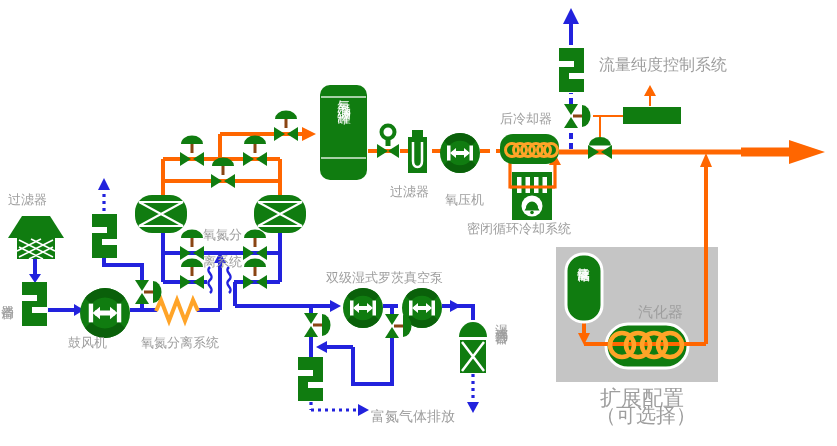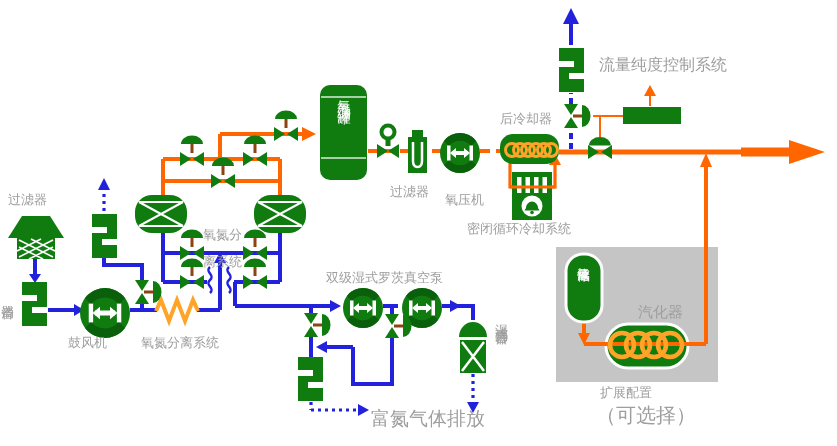--- a/index.html
+++ b/index.html
@@ -243,18 +243,18 @@
   <div class="lbl" style="left:141px;top:336px;">氧氮分离系统</div>
   <div class="lbl wrap2" style="left:203px;top:197px;width:48px;line-height:27px;margin-top:24px;">氧氮分离系统</div>
   <div class="lbl vlabel wlabel" style="left:336px;top:89px;font-size:13.5px;letter-spacing:3px;">氧气缓冲罐</div>
   <div class="lbl" style="left:390px;top:185px;">过滤器</div>
   <div class="lbl" style="left:445px;top:185px;margin-top:8px;">氧压机</div>
   <div class="lbl" style="left:500px;top:112px;">后冷却器</div>
   <div class="lbl" style="left:599px;top:56px;font-size:16px;">流量纯度控制系统</div>
   <div class="lbl" style="left:467px;top:222px;">密闭循环冷却系统</div>
   <div class="lbl" style="left:326px;top:271px;">双级湿式罗茨真空泵</div>
   <div class="lbl vlabel" style="left:493px;top:314px;letter-spacing:2px;">湿式消音器</div>
-  <div class="lbl" style="left:371px;top:408px;font-size:19px;">富氮气体排放</div>
+  <div class="lbl" style="left:371px;top:408px;font-size:14px;">富氮气体排放</div>
   <div class="lbl vlabel wlabel" style="left:576px;top:257px;font-size:12.5px;letter-spacing:1px;">液氧储罐</div>
   <div class="lbl" style="left:638px;top:304px;font-size:15px;font-family:Liberation Serif, serif;">汽化器</div>
-  <div class="lbl" style="left:600px;top:386px;font-size:13px;">扩展配置</div>
+  <div class="lbl" style="left:600px;top:386px;font-size:21px;">扩展配置</div>
   <div class="lbl" style="left:596px;top:404px;font-size:20px;">（可选择）</div>
 </div>
 
 </body></html>

